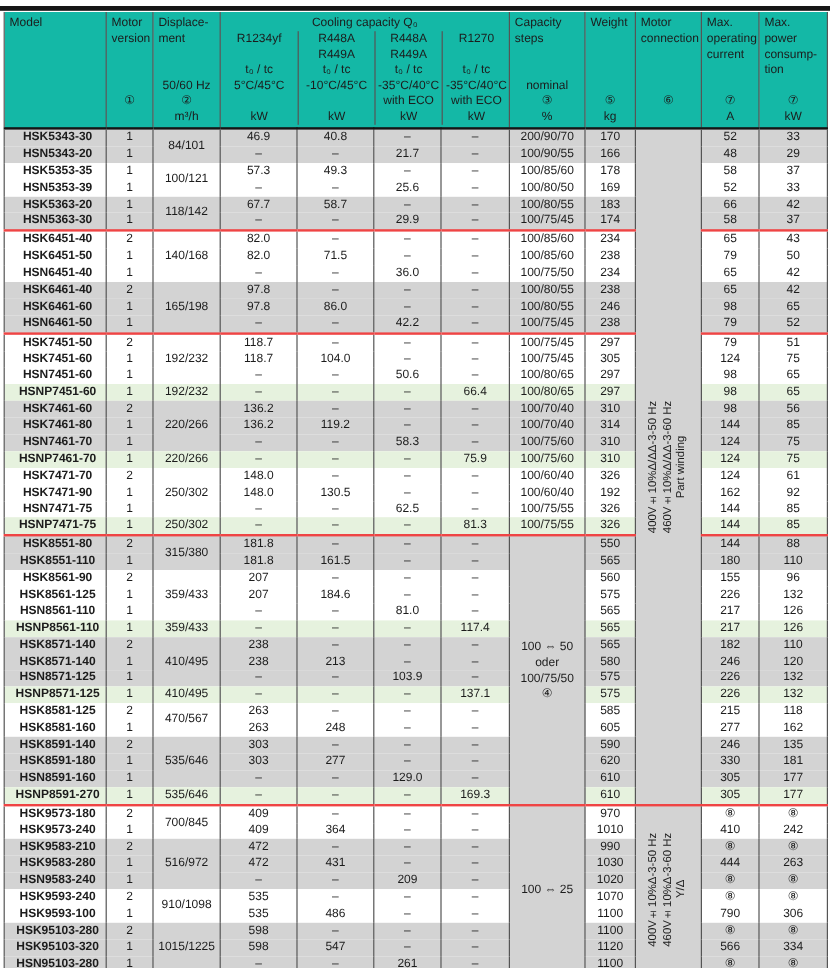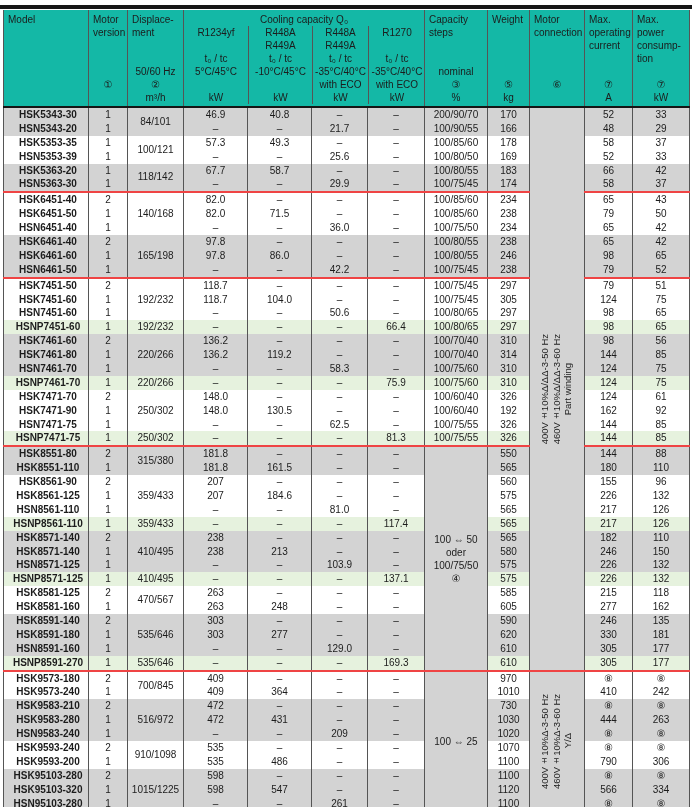--- a/index.html
+++ b/index.html
@@ -553,21 +553,21 @@
         </tr>
         <tr class="sh-g">
           <td class="c-model">HSK8571-140</td>
           <td>1</td>
           <td>238</td>
           <td>213</td>
           <td>–</td>
           <td>–</td>
           <td>580</td>
           <td>246</td>
-          <td>150</td>
+          <td>120</td>
         </tr>
         <tr class="sh-g">
           <td class="c-model">HSN8571-125</td>
           <td>1</td>
           <td>–</td>
           <td>–</td>
           <td>103.9</td>
           <td>–</td>
           <td>575</td>
           <td>226</td>
@@ -688,21 +688,21 @@
           <td>242</td>
         </tr>
         <tr class="sh-g">
           <td class="c-model">HSK9583-210</td>
           <td>2</td>
           <td class="c-disp" rowspan="3">516/972</td>
           <td>472</td>
           <td>–</td>
           <td>–</td>
           <td>–</td>
-          <td>730</td>
+          <td>990</td>
           <td>⑧</td>
           <td>⑧</td>
         </tr>
         <tr class="sh-g">
           <td class="c-model">HSK9583-280</td>
           <td>1</td>
           <td>472</td>
           <td>431</td>
           <td>–</td>
           <td>–</td>
@@ -727,21 +727,21 @@
           <td class="c-disp" rowspan="2">910/1098</td>
           <td>535</td>
           <td>–</td>
           <td>–</td>
           <td>–</td>
           <td>1070</td>
           <td>⑧</td>
           <td>⑧</td>
         </tr>
         <tr class="sh-w">
-          <td class="c-model">HSK9593-200</td>
+          <td class="c-model">HSK9593-100</td>
           <td>1</td>
           <td>535</td>
           <td>486</td>
           <td>–</td>
           <td>–</td>
           <td>1100</td>
           <td>790</td>
           <td>306</td>
         </tr>
         <tr class="sh-g">

